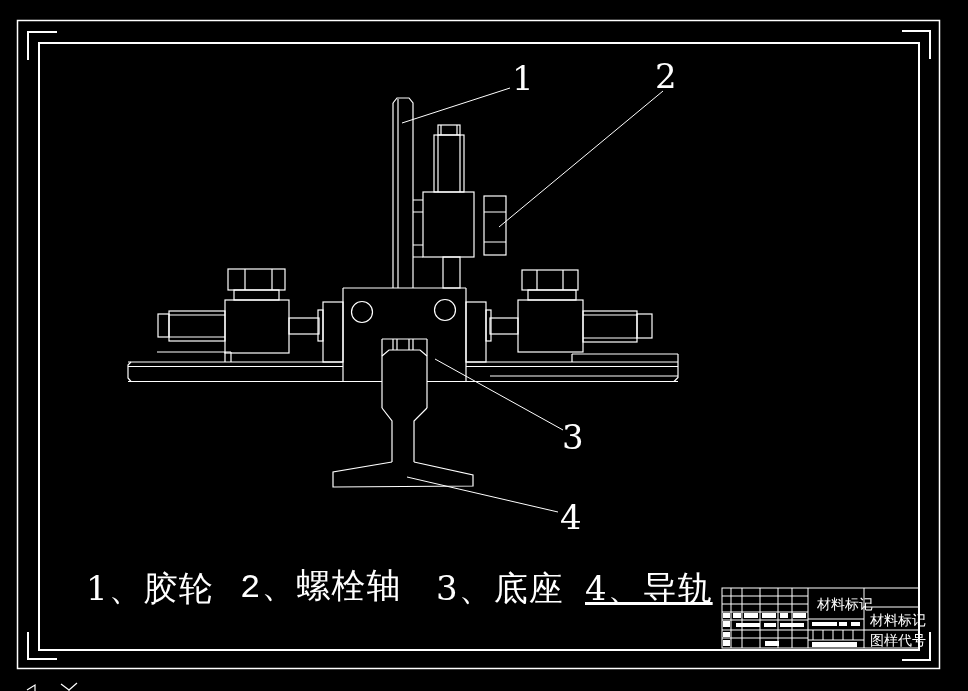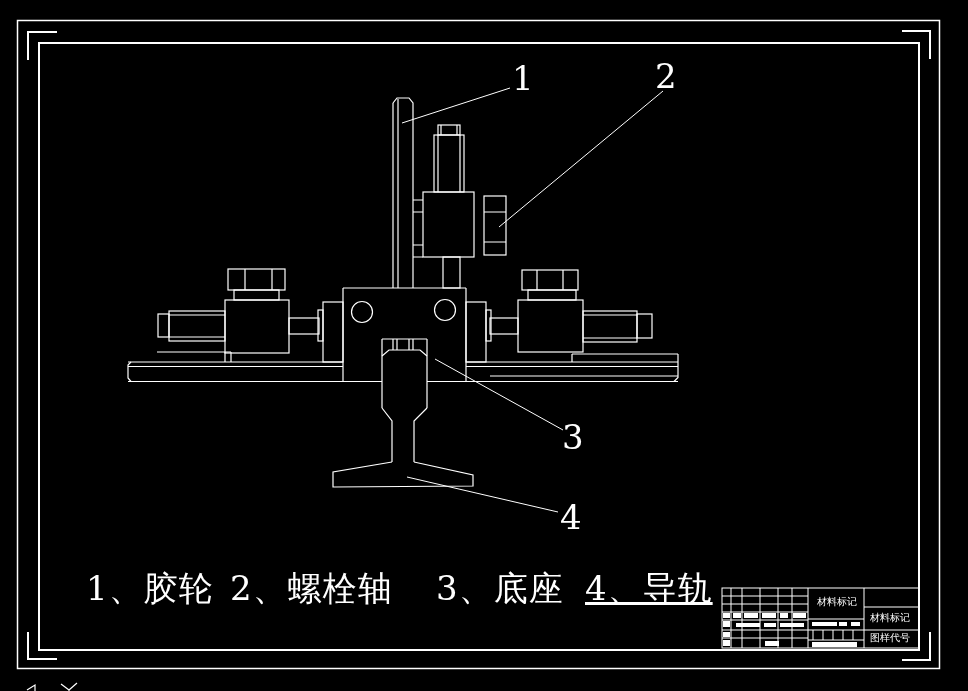--- a/index.html
+++ b/index.html
@@ -7,21 +7,21 @@
     position:relative;width:968px;height:691px;background:#000;overflow:hidden;
     font-family:"DejaVu Serif", serif;
   }
   .canvas svg{position:absolute;left:0;top:0;}
   .lbl{
     position:absolute;color:#fff;line-height:1;white-space:nowrap;
     font-family:"DejaVu Serif", serif;
   }
   .callout{font-size:34px;}
   .caption-item{font-size:34px;letter-spacing:1px;}
-  .tb-text{font-size:10px;transform-origin:center;}
+  .tb-text{font-size:14px;transform-origin:center;}
 </style>
 </head>
 <body>
 
 <div class="canvas">
 
   <svg width="968" height="691" viewBox="0 0 968 691">
 
     <g stroke="#fff" fill="none">
       <rect x="17.5" y="20.5" width="922" height="648" stroke-width="1.5"></rect>
@@ -150,21 +150,21 @@
     </g>
   </svg>
 
   <span class="lbl callout" style="left:512px;top:61px;">1</span>
   <span class="lbl callout" style="left:655px;top:59px;">2</span>
   <span class="lbl callout" style="left:562px;top:420px;">3</span>
   <span class="lbl callout" style="left:560px;top:500px;">4</span>
 
   <div>
     <span class="lbl caption-item" style="left:86px;top:571px;">1、胶轮</span>
-    <span class="lbl caption-item" style="left:230px;top:571px;">2、螺栓轴</span>
+    <span class="lbl caption-item" style="left:240px;top:571px;font-family:Liberation Mono, monospace;">2、螺栓轴</span>
     <span class="lbl caption-item" style="left:436px;top:571px;">3、底座</span>
     <span class="lbl caption-item" style="left:585px;top:571px;text-decoration:underline;">4、导轨</span>
   </div>
 
   <span class="lbl tb-text" style="left:817px;top:597px;">材料标记</span>
   <span class="lbl tb-text" style="left:870px;top:613px;">材料标记</span>
   <span class="lbl tb-text" style="left:870px;top:634px;font-family:Liberation Mono, monospace;">图样代号</span>
 
 </div>
 

